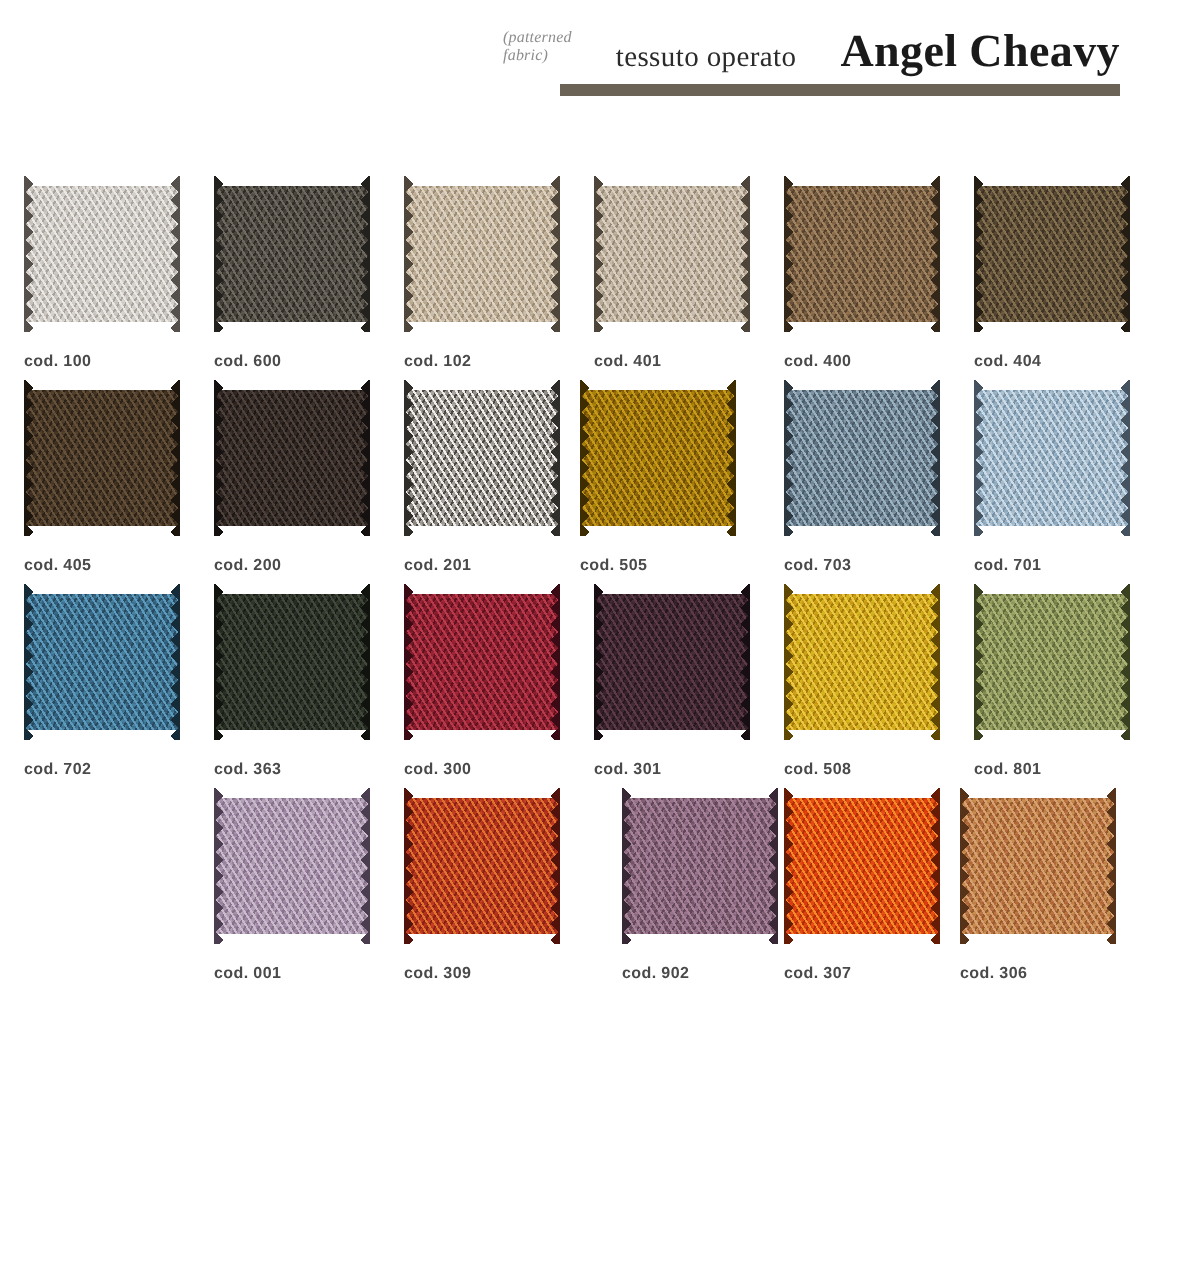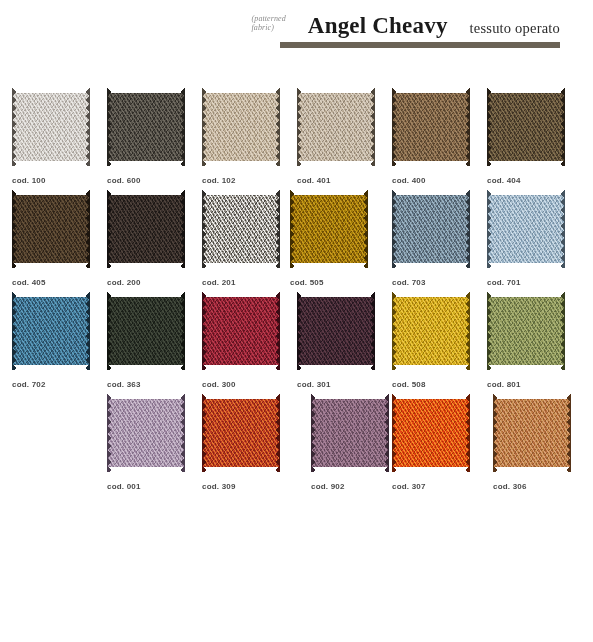--- a/index.html
+++ b/index.html
@@ -154,22 +154,22 @@
     white-space:nowrap;
   }
 </style>
 </head>
 <body>
 
 <div id="header">
   <div id="header-line">
     <span id="paren-label">(patterned
 fabric)</span>
+    <span id="subtitle">tessuto operato</span>
     <span id="title">Angel Cheavy</span>
-    <span id="subtitle">tessuto operato</span>
   </div>
   <div id="header-rule" style="background: rgb(107, 99, 86);"></div>
 </div>
 
 <div id="grid">
     <div class="row">
       <div class="cell" style="left: 0px;">
         <div class="swatch" style="--base: #cfcbc6; --lt: #eae8e5; --dk: #a9a39c; --edge: #55504b;">
           <div class="fabric"></div>
           <div class="teeth top"></div>
@@ -388,21 +388,21 @@
       <div class="cell" style="left: 380px;">
         <div class="swatch" style="--base: #e04512; --lt: #f58a29; --dk: #ae2f07; --edge: #661b04;">
           <div class="fabric"></div>
           <div class="teeth top"></div>
           <div class="teeth bot"></div>
           <div class="edge left"></div>
           <div class="edge right"></div>
         </div>
         <div class="code">cod. 307</div>
       </div>
-      <div class="cell" style="left: 481px;">
+      <div class="cell" style="left: 468px;">
         <div class="swatch" style="--base: #bd7b45; --lt: #d8a173; --dk: #965b2c; --edge: #563318;">
           <div class="fabric"></div>
           <div class="teeth top"></div>
           <div class="teeth bot"></div>
           <div class="edge left"></div>
           <div class="edge right"></div>
         </div>
         <div class="code">cod. 306</div>
       </div>
     </div>

